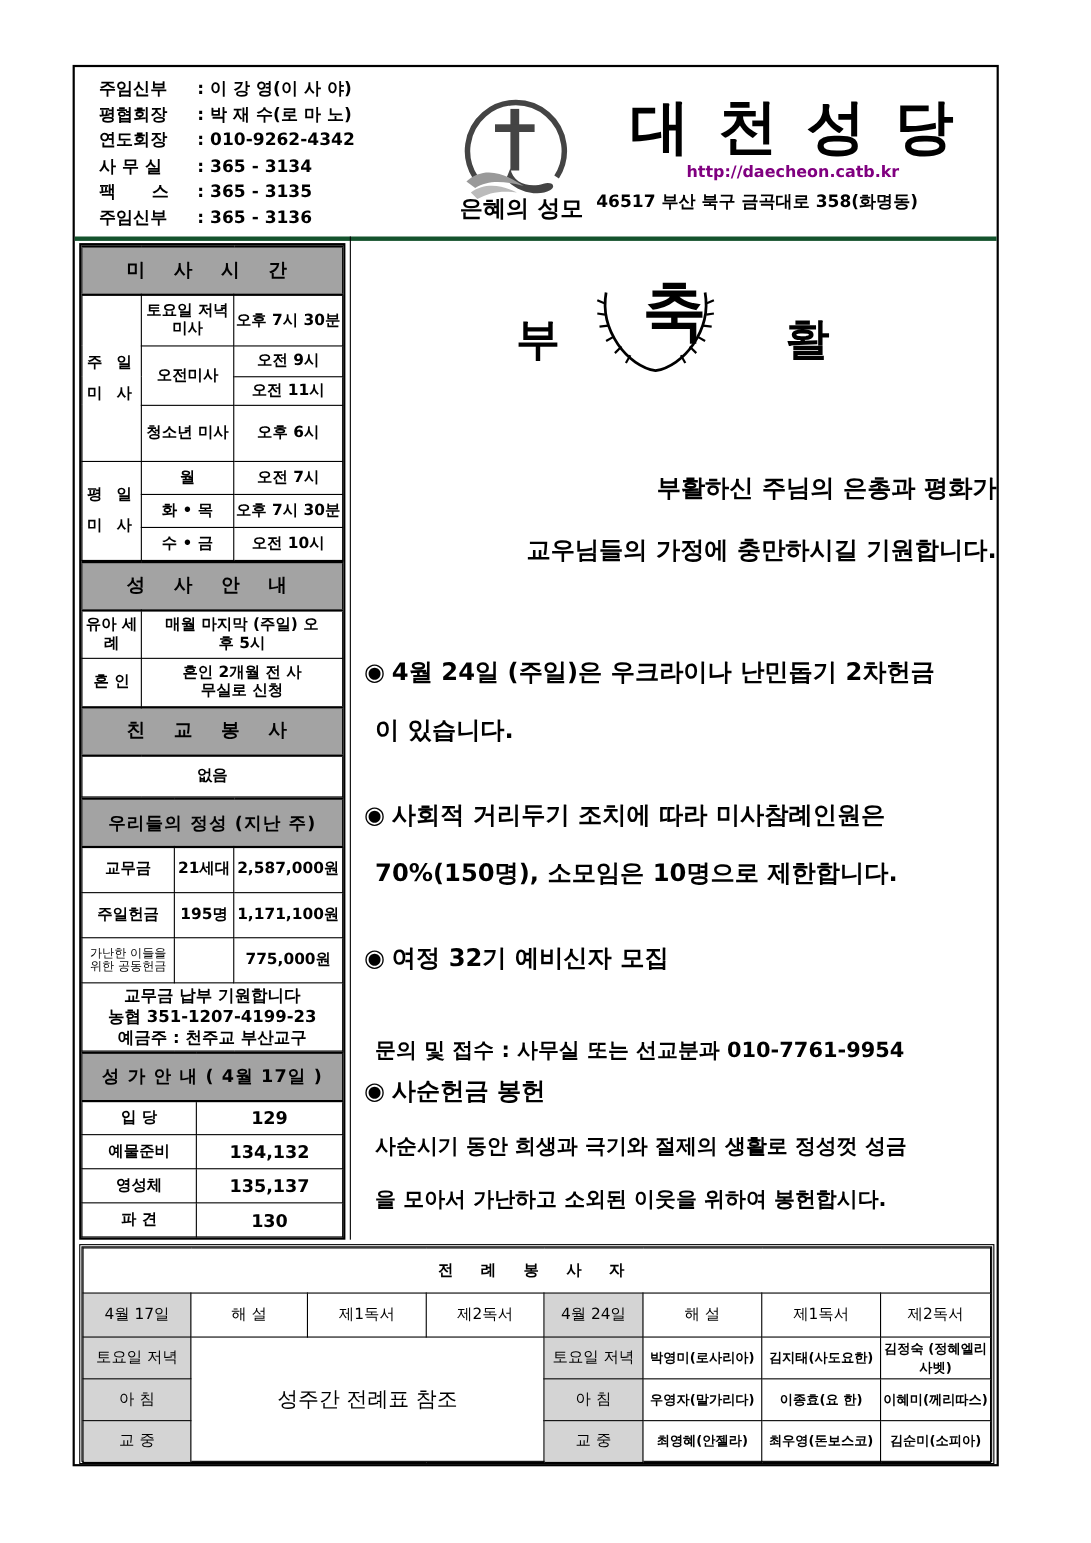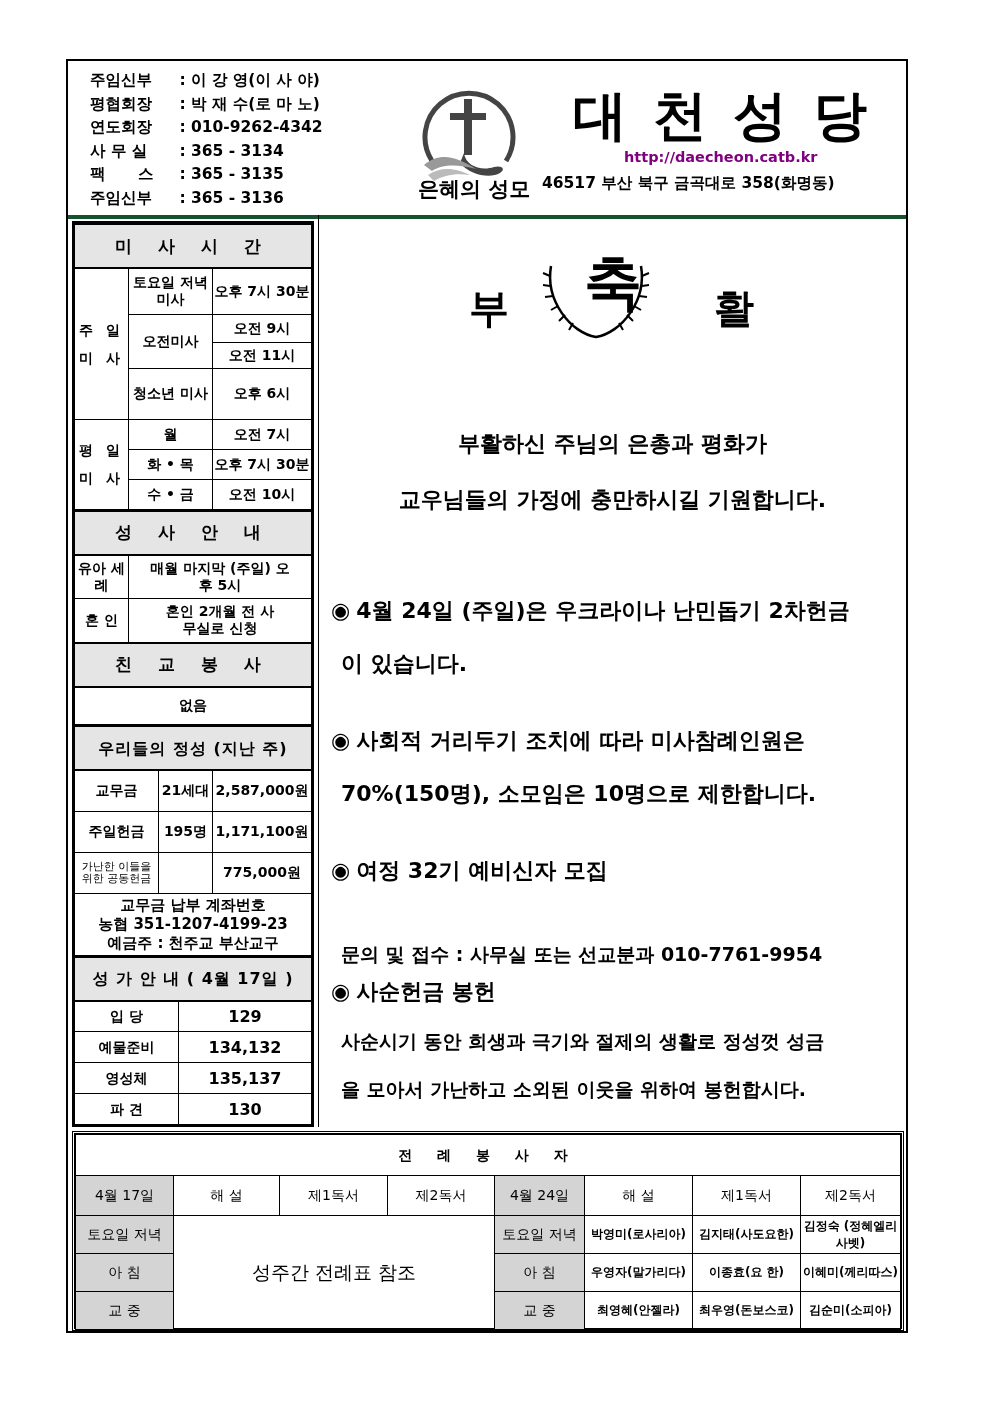--- a/index.html
+++ b/index.html
@@ -13,29 +13,29 @@
   .logo-cap { position:absolute; left:350px; top:114px; font-size:21px; font-weight:bold; }
   .title { position:absolute; left:505px; top:22px; font-size:54px; font-weight:bold; letter-spacing:26px; font-family:"DejaVu Sans", sans-serif; line-height:66px; }
   .url { position:absolute; left:556px; top:88px; font-size:14.5px; color:#800080; font-weight:bold; }
   .addr { position:absolute; left:474px; top:112px; font-size:15.5px; font-weight:bold; }
 
   .left { position:absolute; left:0; top:154px; width:250px; height:912px; border-right:1px solid #000; }
   .right { position:absolute; left:251px; top:154px; width:587px; height:912px; }
   .lbox { position:absolute; left:4px; top:6px; width:242px; border:2px solid #000; box-sizing:border-box; }
   table { border-collapse:collapse; width:100%; }
   td { border:1px solid #000; text-align:center; vertical-align:middle; font-size:14px; font-weight:bold; padding:0; line-height:17px; }
-  .hd { background:#e5e5e5; font-size:17px; letter-spacing:10px; height:42px; border-top:2px solid #000; border-bottom:2px solid #000; }
+  .hd { background:#a3a3a3; font-size:17px; letter-spacing:10px; height:42px; border-top:2px solid #000; border-bottom:2px solid #000; }
   .hd.ns { letter-spacing:1px; font-size:16px; }
 
   .easter { position:absolute; left:0; top:0; width:587px; height:150px; }
   .bu { position:absolute; left:150px; top:66px; font-size:40px; font-family:"DejaVu Serif", serif; font-weight:bold; }
   .chuk { position:absolute; left:265px; top:30px; font-size:58px; font-family:"DejaVu Serif", serif; font-weight:bold; }
   .hwal { position:absolute; left:395px; top:66px; font-size:40px; font-family:"DejaVu Serif", serif; font-weight:bold; }
   .wreath { position:absolute; left:222px; top:46px; width:110px; height:80px; }
-  .greet { position:absolute; left:0; width:587px; text-align:center; font-size:22px; font-weight:bold; }
+  .greet { position:absolute; left:0; width:587px; text-align:right; font-size:22px; font-weight:bold; }
   .notice { position:absolute; left:12px; font-size:22px; font-weight:bold; white-space:nowrap; }
   .notice .b { font-size:22px; margin-right:6px; }
   .sub { position:absolute; left:22px; font-size:19px; font-weight:bold; white-space:nowrap; }
 
   .bottom { position:absolute; left:4px; top:1070px; width:832px; height:200px; border:3px double #000; box-sizing:border-box; }
   .bottom table td { font-weight:normal; font-size:14px; }
   .bt-title { font-size:22px; font-weight:bold !important; letter-spacing:10px; height:40px; }
   .gray { background:#d4d4d4; }
   .sm { font-size:12px !important; font-weight:bold !important; }
 </style>
@@ -158,21 +158,21 @@
               <td>195명</td>
               <td>1,171,100원</td>
             </tr>
         <tr style="height:41px">
               <td style="font-size:11px;line-height:12px;font-weight:normal">가난한 이들을 위한 공동헌금</td>
               <td></td>
               <td>775,000원</td>
             </tr>
         <tr style="height:62px">
               <td colspan="3" style="line-height:19px;font-size:15px">
-          <div>교무금 납부 계좌번호</div>
+          <div>교무금 납부 기원합니다</div>
           <div>농협 351-1207-4199-23</div>
           <div>예금주 : 천주교 부산교구</div>
         </td>
             </tr>
       </tbody>
         </table>
 
       <table>
         <colgroup>
             <col style="width:104px">

